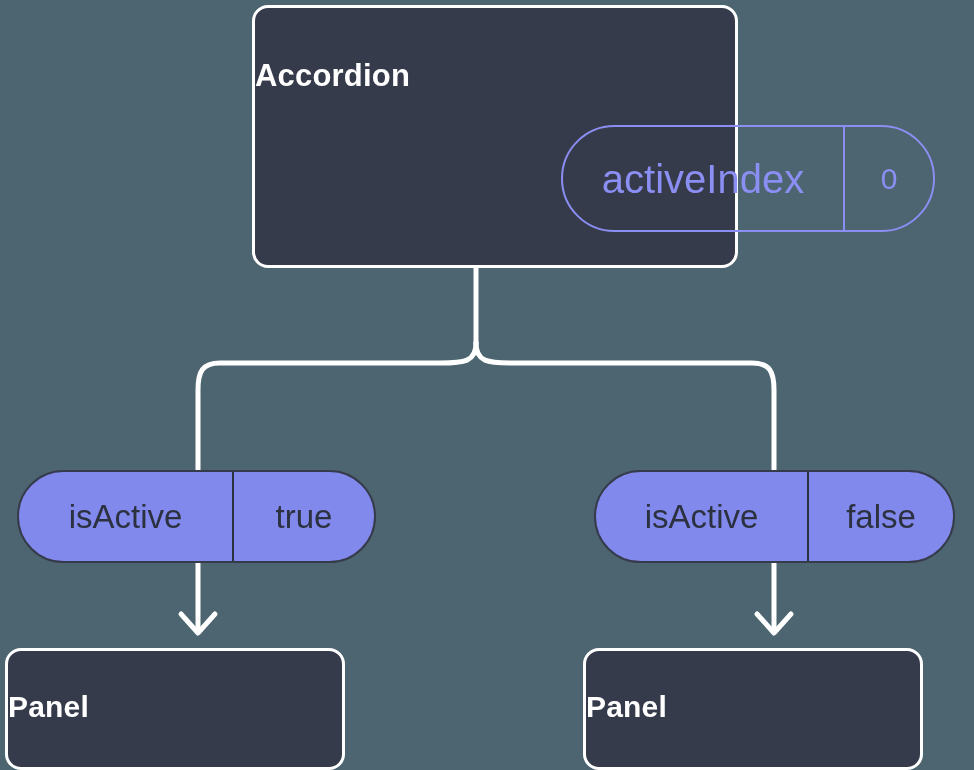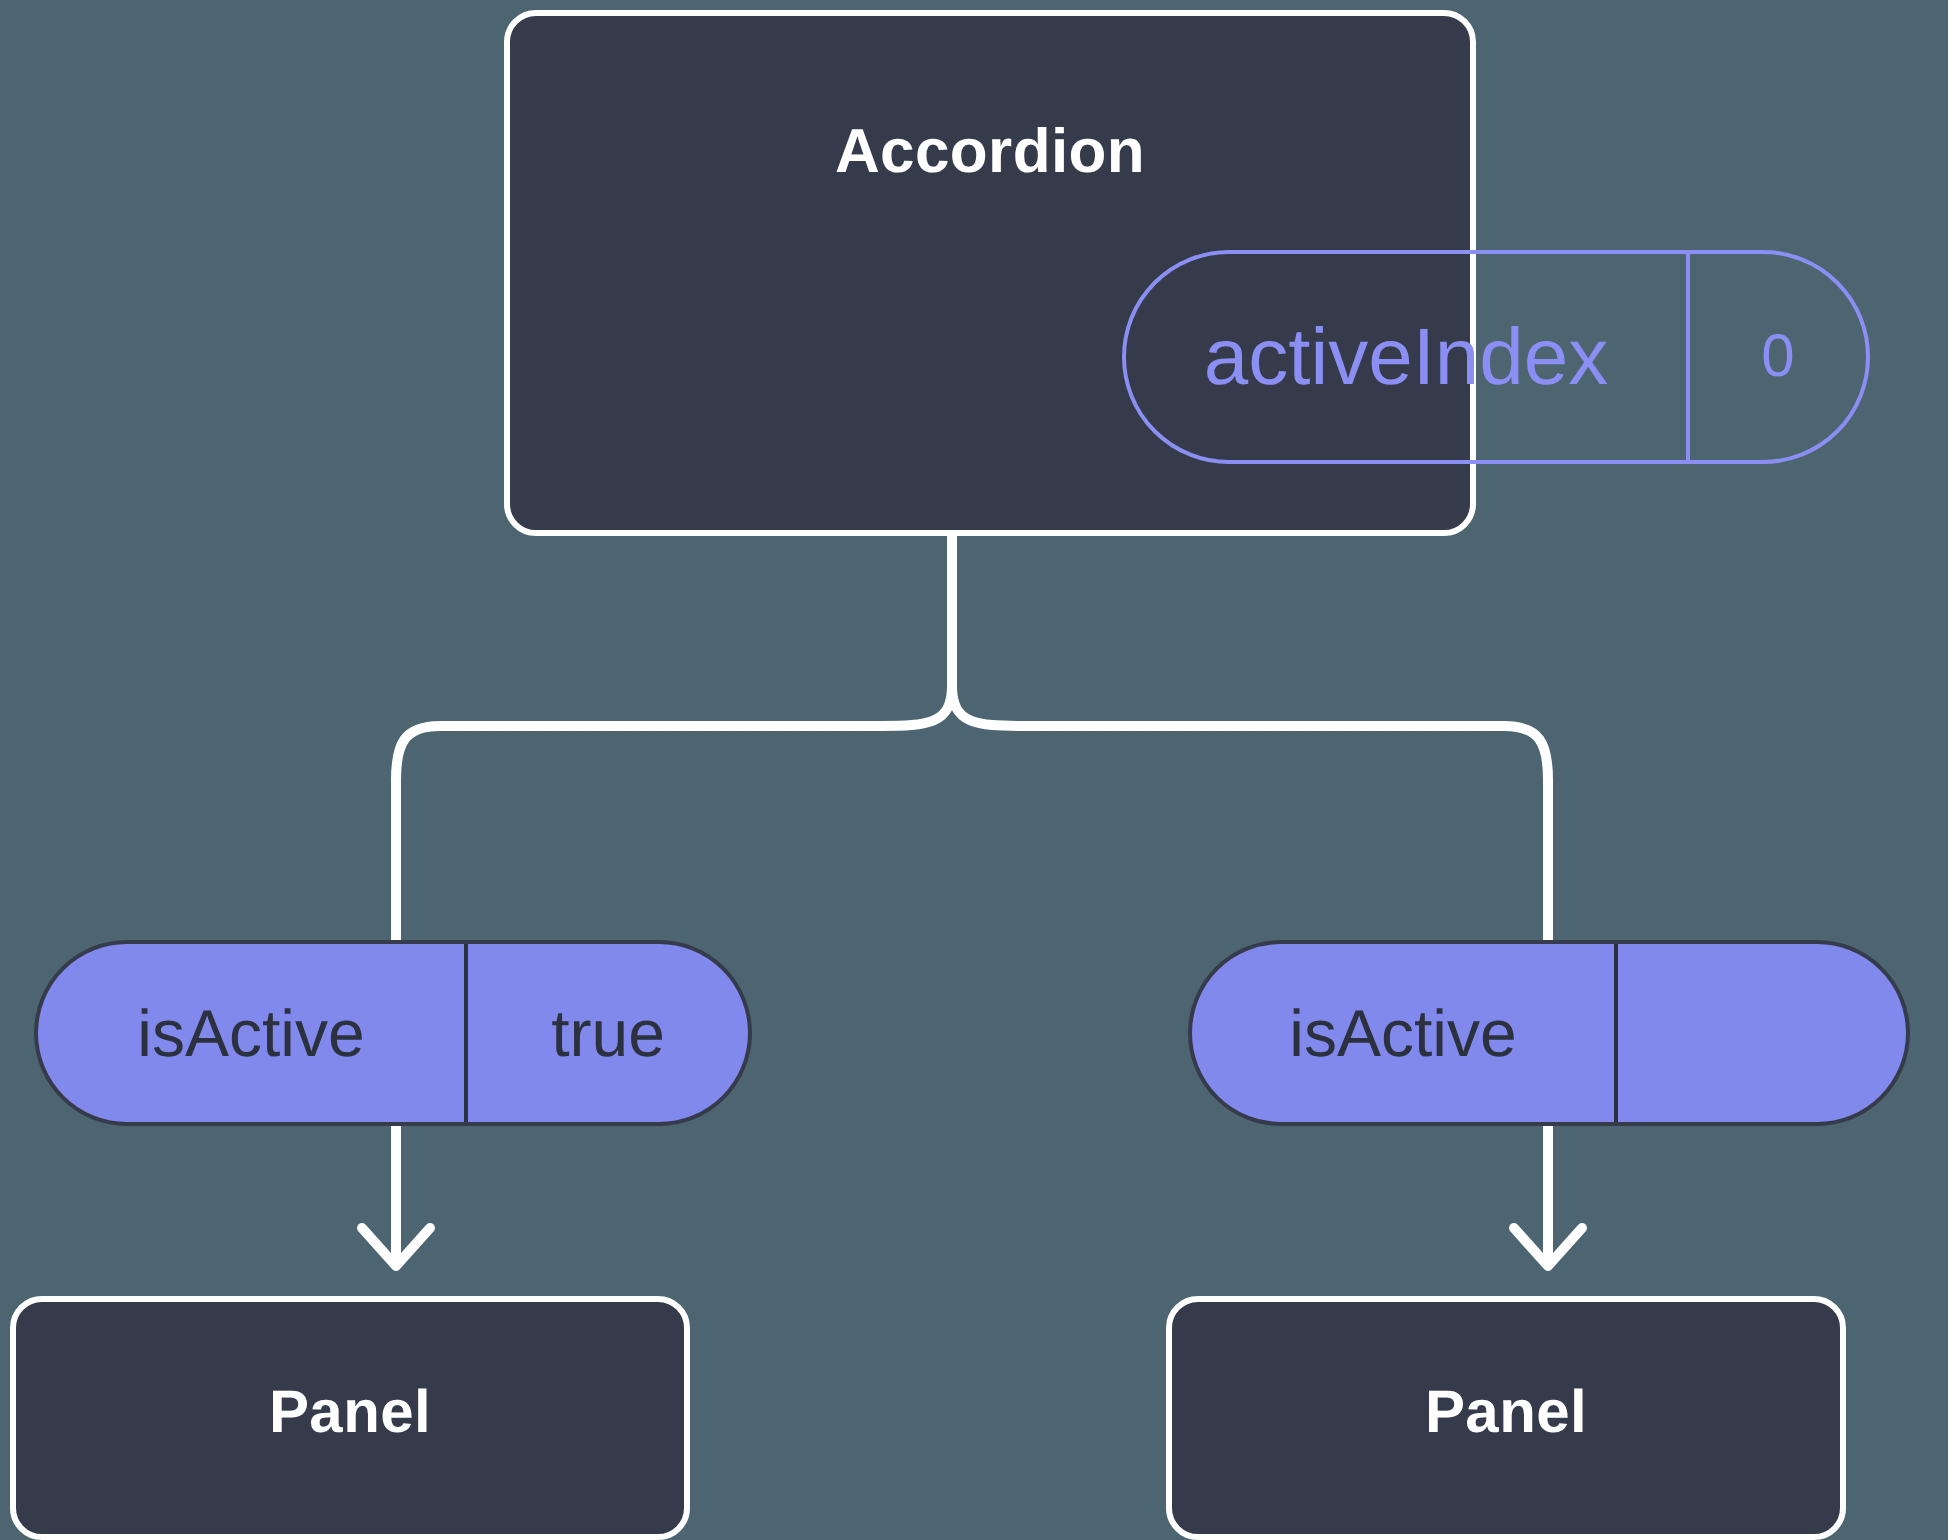--- a/index.html
+++ b/index.html
@@ -28,21 +28,20 @@
 
   
   .node-box {
     position: absolute;
     box-sizing: border-box;
     background: #353b4a;
     border: 3px solid #ffffff;
     border-radius: 16px;
     display: flex;
     flex-direction: column;
-    align-items: center;
   }
   .node-title {
     color: #ffffff;
     font-size: 31px;
     font-weight: 700;
     letter-spacing: 0.2px;
     line-height: 1;
     white-space: nowrap;
   }
 
@@ -155,20 +154,21 @@
     </div>
   </div>
 
   <div class="pill pill-filled" id="isactive-pill-left">
     <div class="pill-key">isActive</div>
     <div class="pill-val">true</div>
   </div>
 
   <div class="pill pill-filled" id="isactive-pill-right">
     <div class="pill-key">isActive</div>
+    <div class="pill-val">false</div>
   </div>
 
   <div class="node-box panel-node" id="panel-left">
     <div class="node-title">Panel</div>
   </div>
 
   <div class="node-box panel-node" id="panel-right">
     <div class="node-title">Panel</div>
   </div>
 

